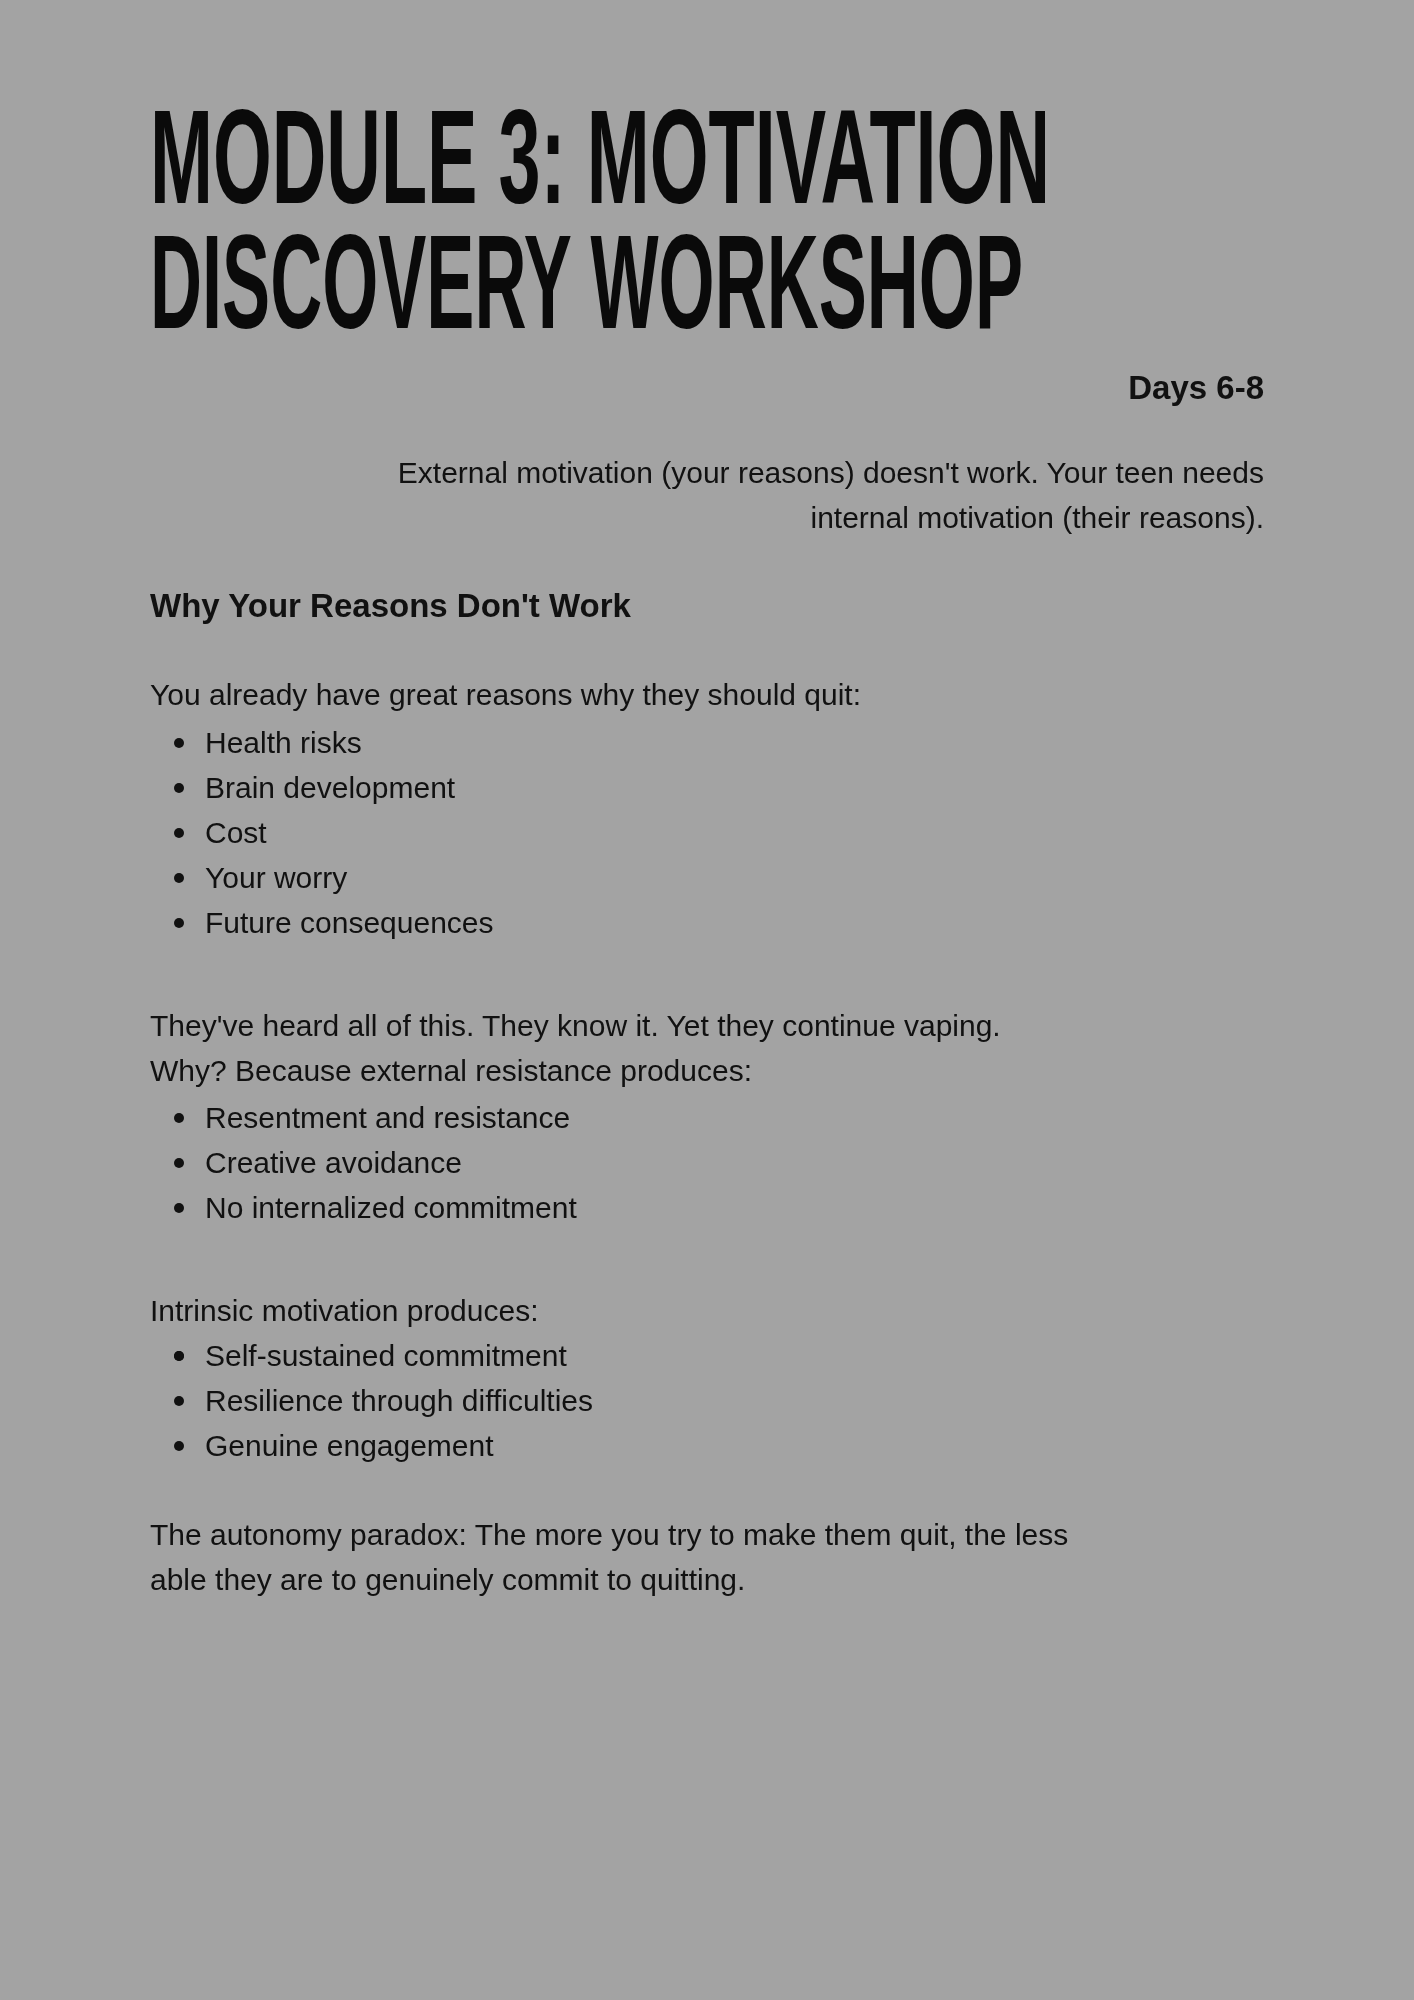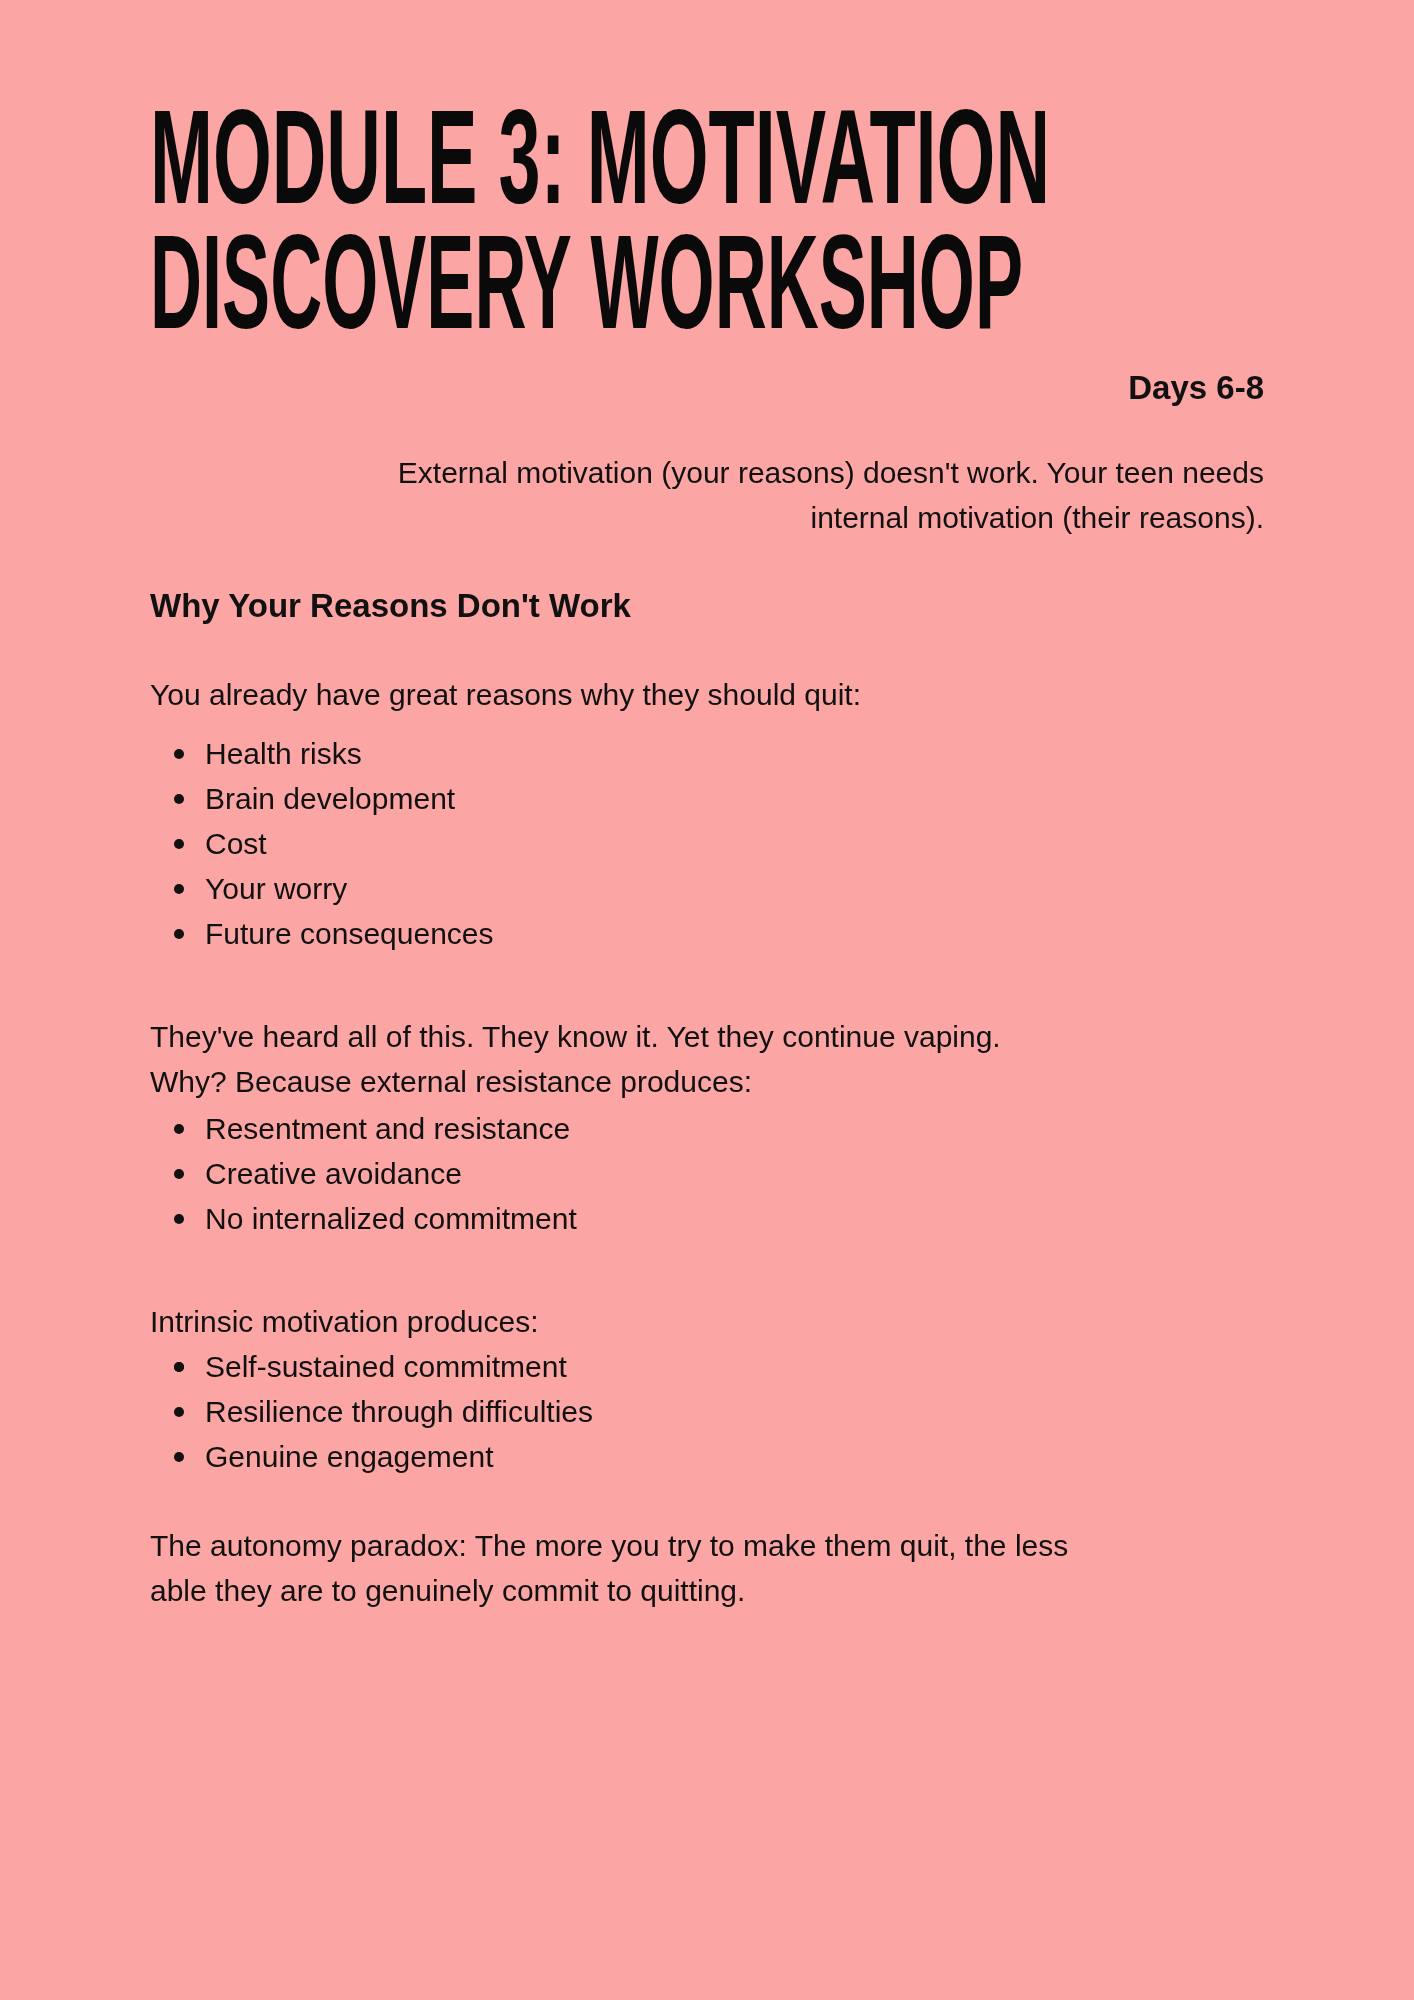--- a/index.html
+++ b/index.html
@@ -1,20 +1,20 @@
 <!DOCTYPE html>
 <html><head>
 <meta charset="utf-8">
 <style>
   html,body{margin:0;padding:0;background:#e8e8e8;}
   .page{
     position:relative;
     width:1414px;height:2000px;
     margin:0 auto;
-    background:#fca5a5;
+    background:#a3a3a3;
     box-sizing:border-box;
     padding:70px 150px 0 150px;
     font-family:"Liberation Sans",sans-serif;
     color:#111111;
     overflow:hidden;
   }
   .title-svg{display:block;margin:0;}
   .title-svg text{
     font-family:"Liberation Sans","DejaVu Sans",sans-serif;
     font-weight:700;
@@ -38,21 +38,21 @@
   .mt40{margin-top:40px;text-align:right;}
   .mt41{margin-top:58px;}
   .mt43{margin-top:43px;}
   .mt44{margin-top:44px;}
   .blist{
     list-style:none;margin:0;padding:0;
     font-size:30px;font-weight:400;line-height:45px;
   }
   .mt0{margin-top:0;}
   .mt2{margin-top:2px;}
-  .mt3{margin-top:14px;}
+  .mt3{margin-top:3px;}
   .blist li{
     position:relative;
     padding-left:55px;
     white-space:nowrap;
   }
   .bullet-dot{
     position:absolute;
     left:24px;top:18px;
     width:10px;height:10px;
     border-radius:50%;

